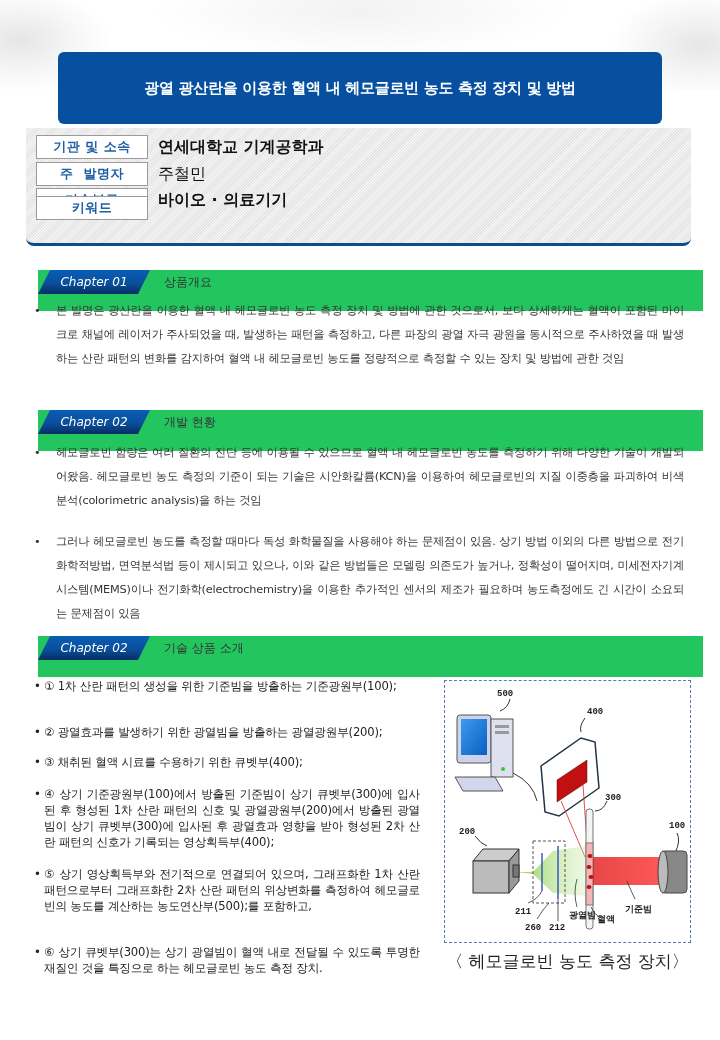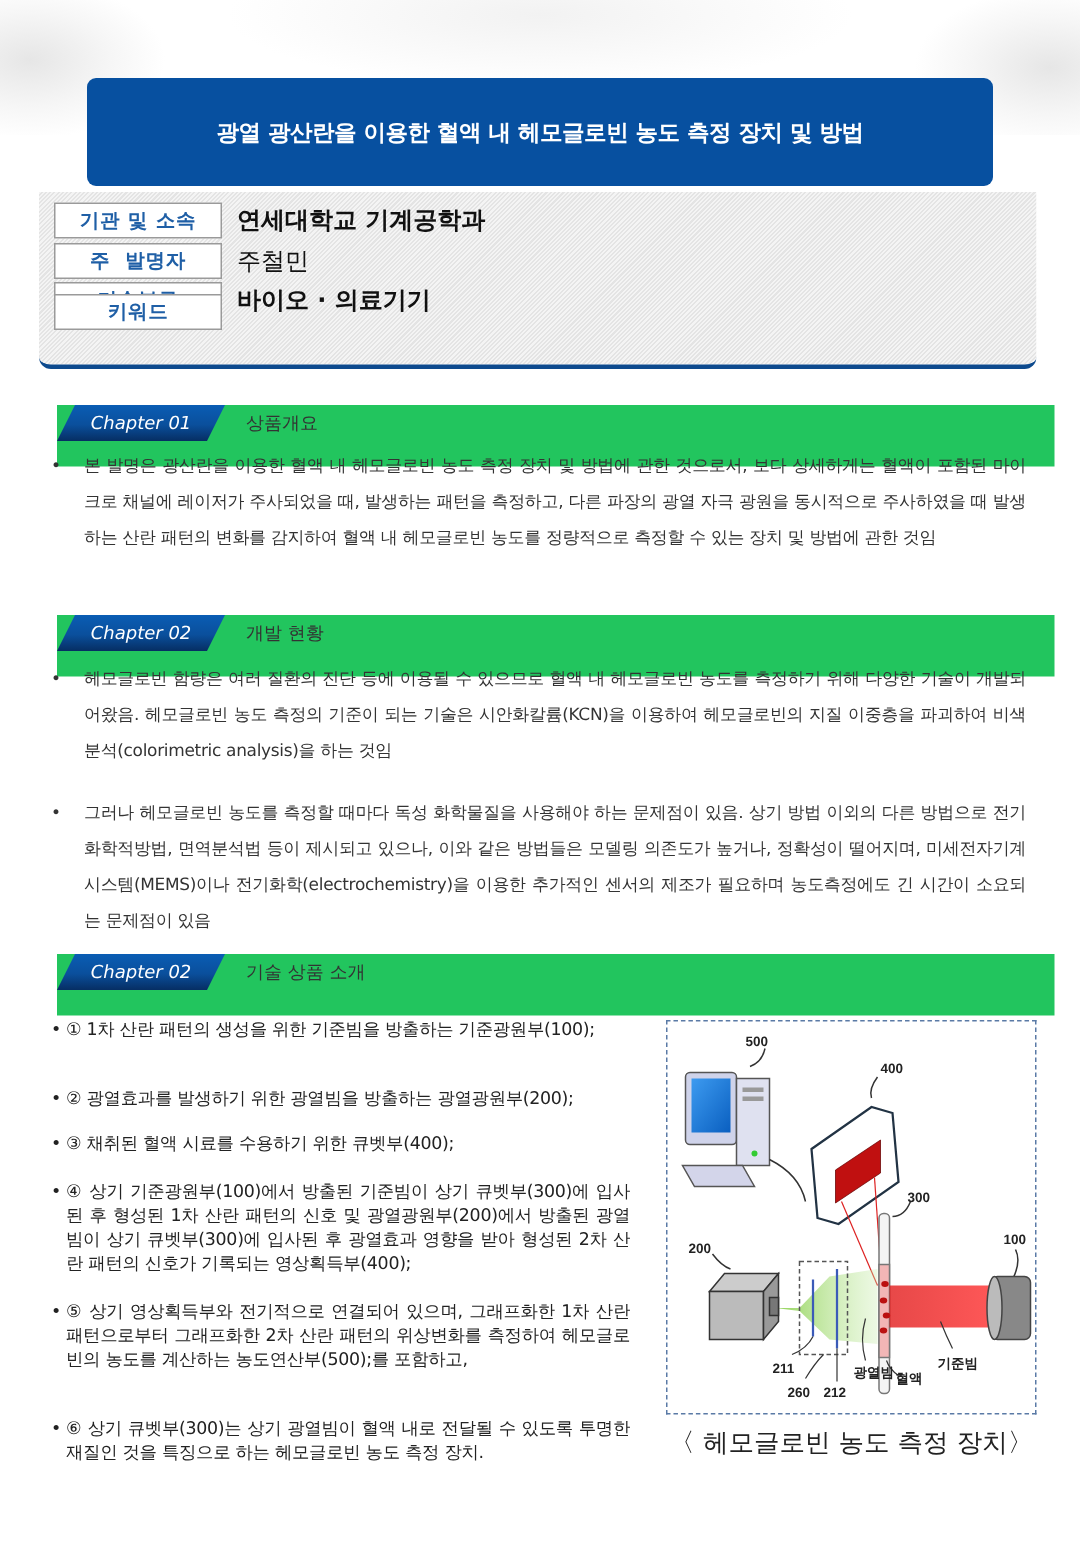--- a/index.html
+++ b/index.html
@@ -60,21 +60,21 @@
     text-align: justify; letter-spacing: -0.2px;
   }
   .feat .bullet { position: absolute; left: 0; top: 0; }
   .feat .txt { display: block; margin-left: 10px; }
 
   .figure {
     position: absolute; left: 444px; top: 680px; width: 247px; height: 263px;
     border: 1px dashed #5a7aa6; background: #fff;
   }
   .caption { position: absolute; left: 444px; top: 950px; width: 247px; text-align: center; font-size: 17px; color: #222; }
-  .fig-label { position: absolute; font-size: 9px; font-weight: bold; color: #222; font-family: Liberation Sans, sans-serif; }
+  .fig-label { position: absolute; font-size: 9px; font-weight: bold; color: #222; font-family: Liberation Mono, monospace; }
 </style>
 </head>
 <body>
 
 <div class="bg-clouds"></div>
 
 <div class="title-bar">
   <span>광열 광산란을 이용한 혈액 내 헤모글로빈 농도 측정 장치 및 방법</span>
 </div>
 

